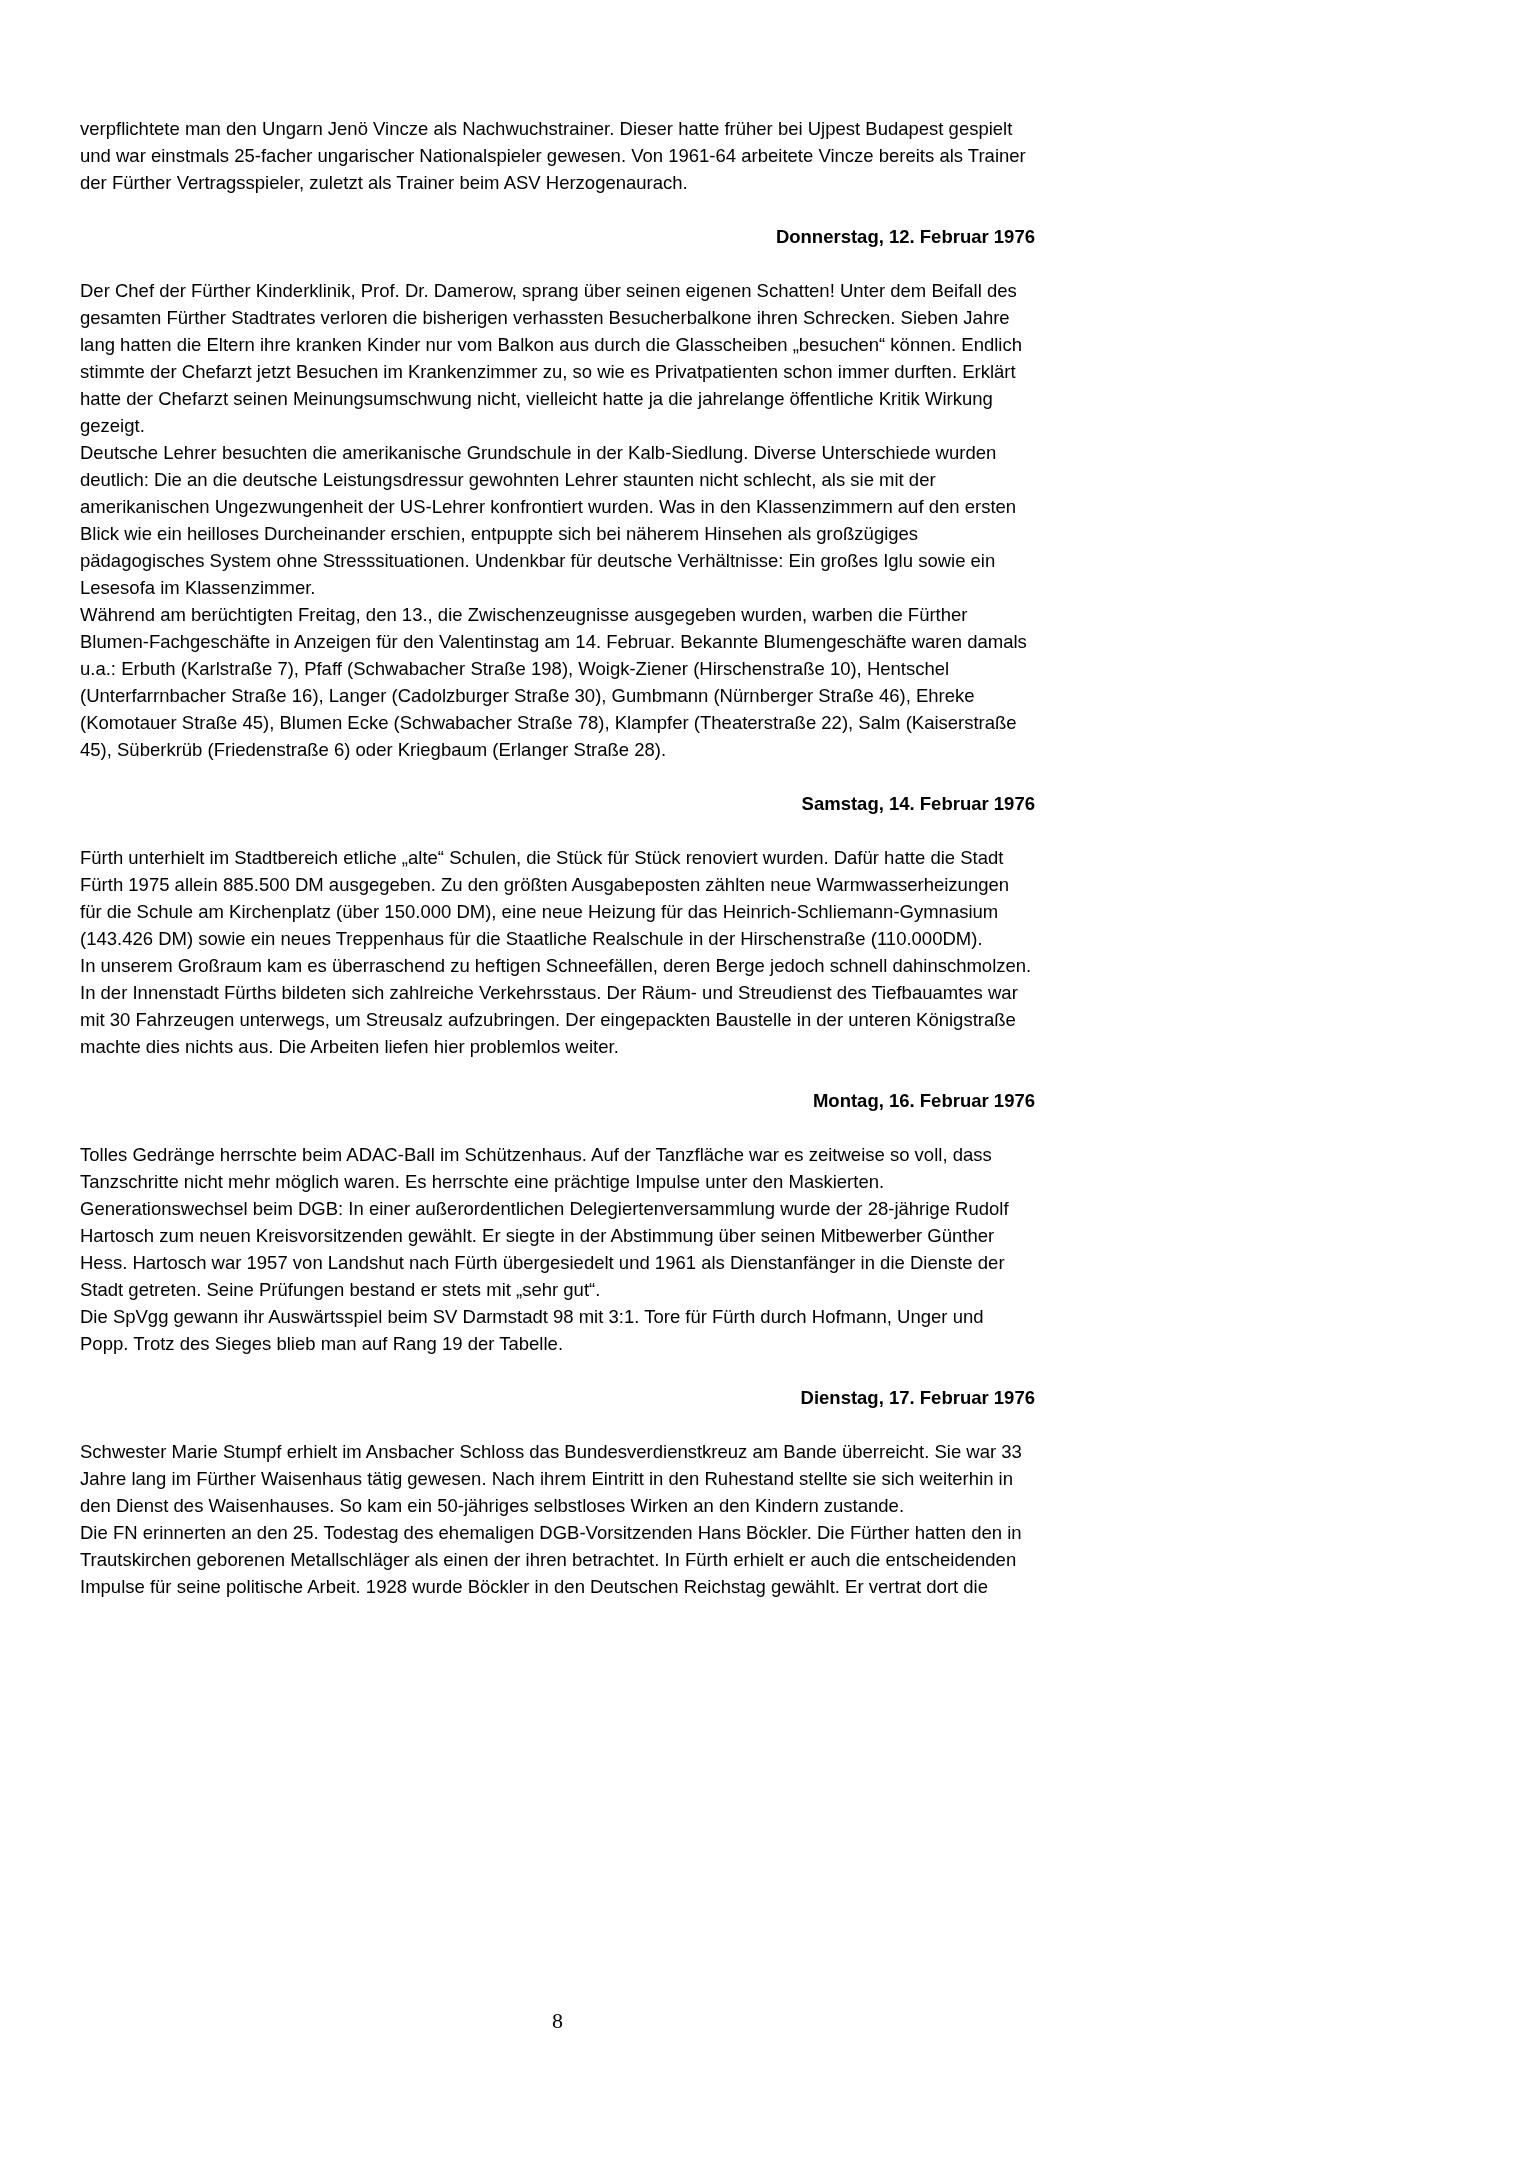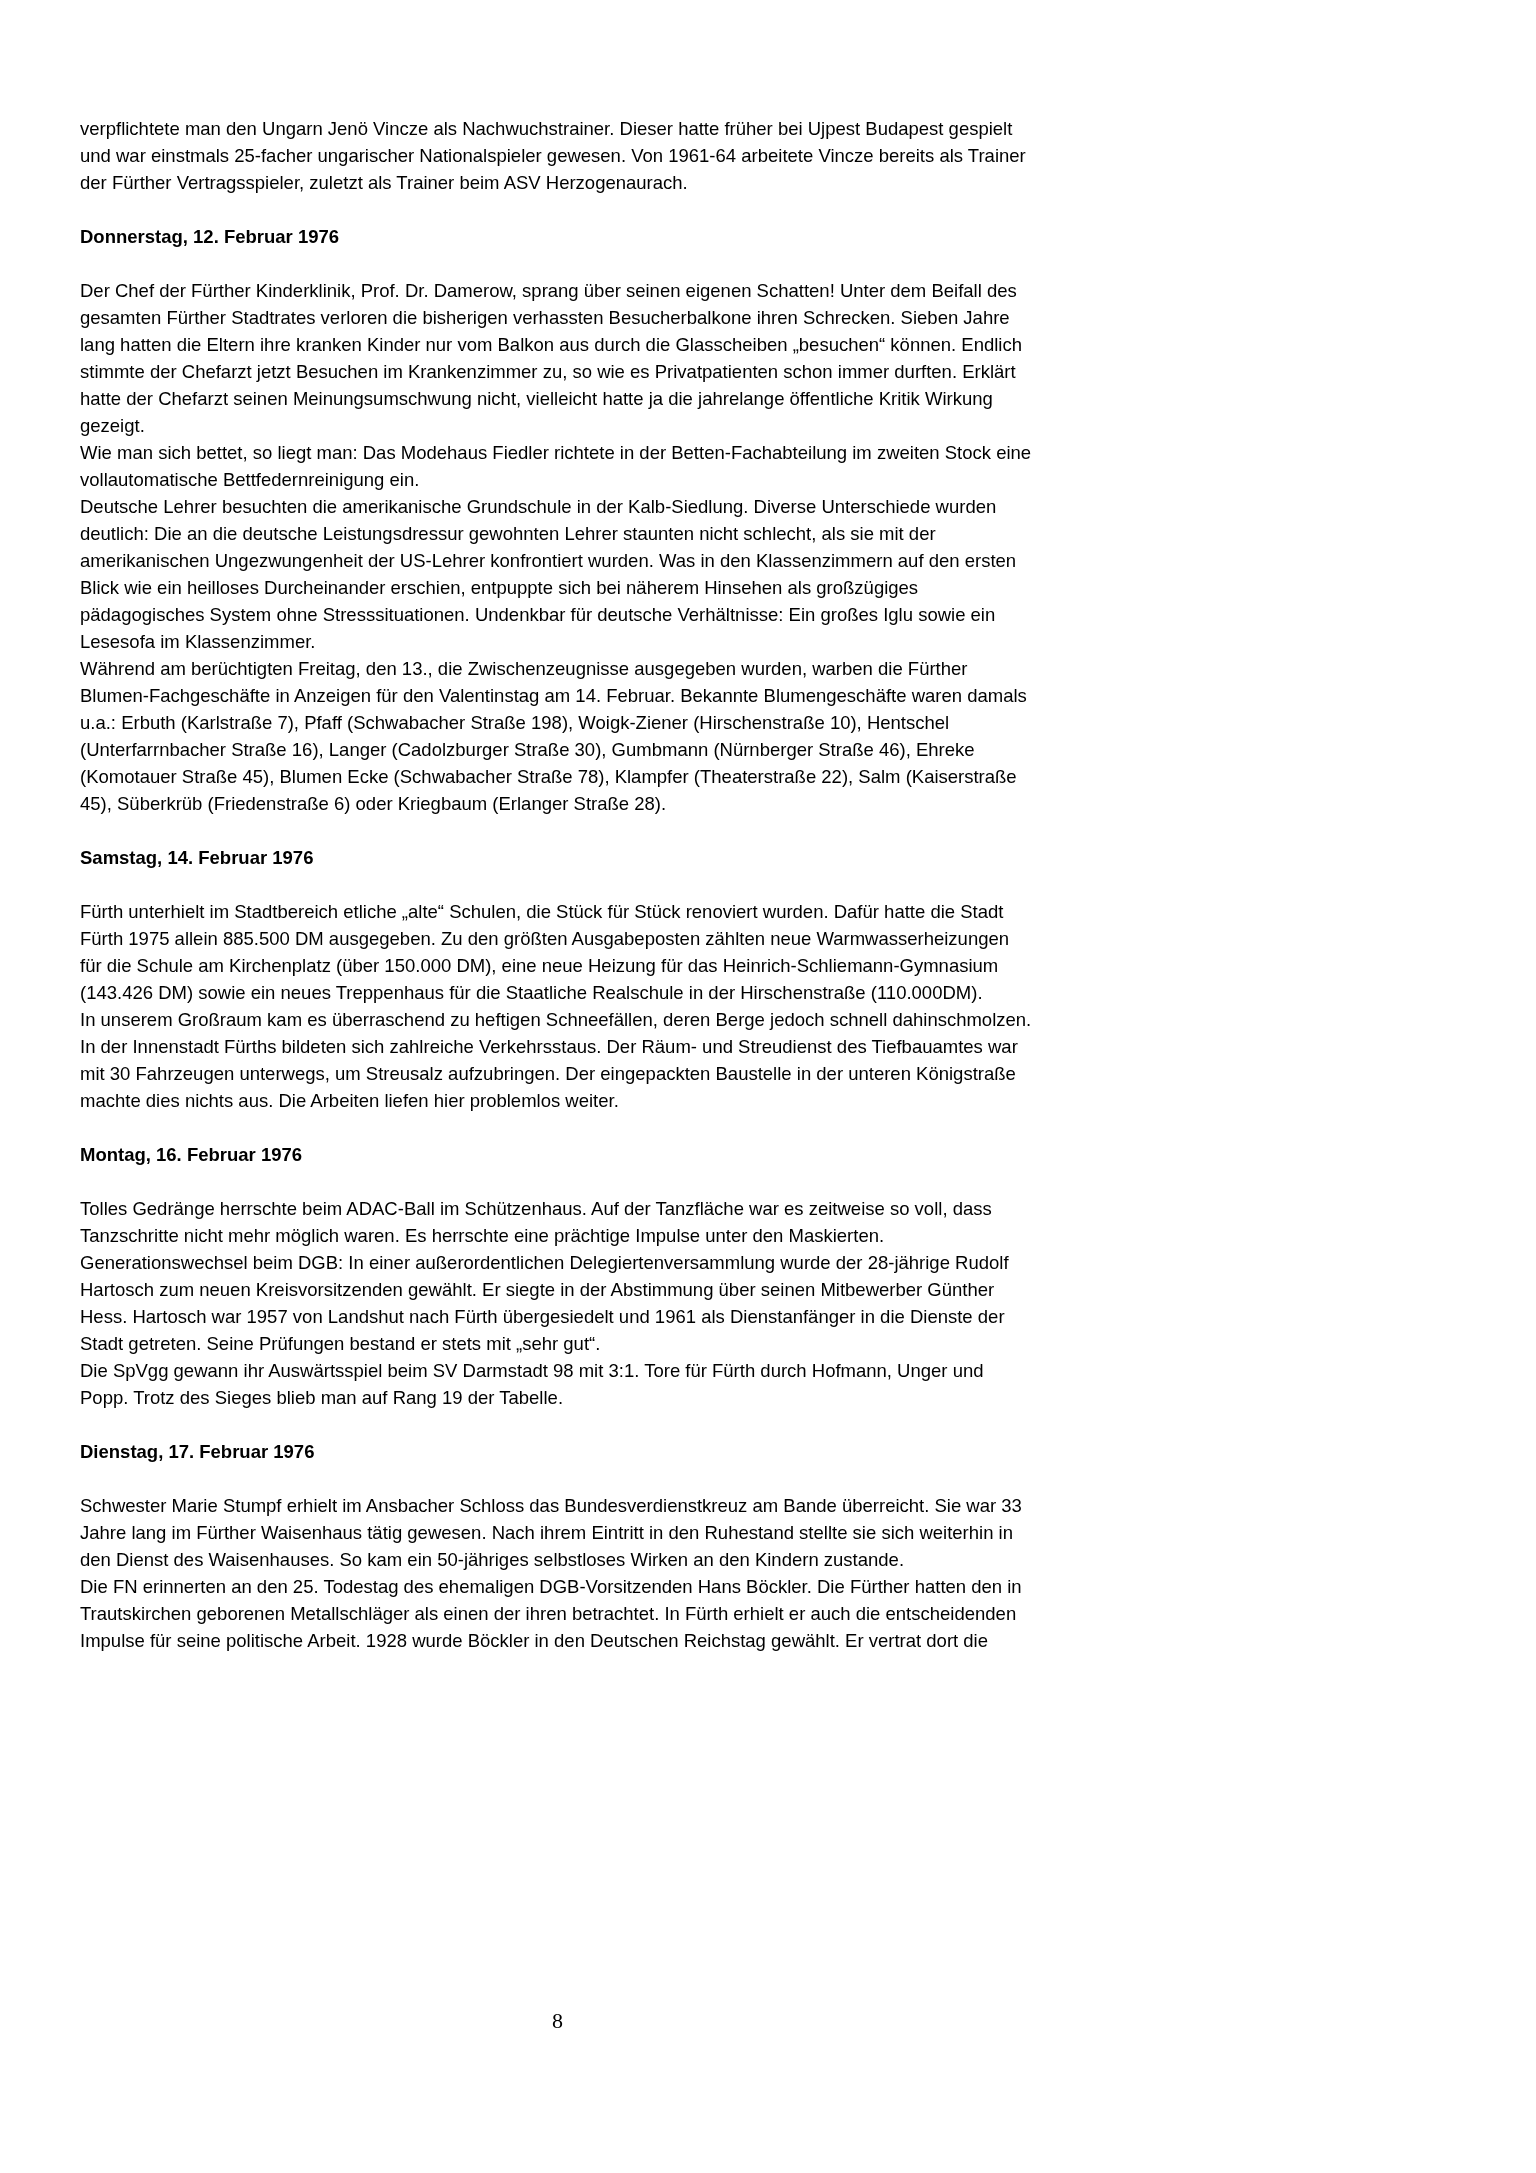--- a/index.html
+++ b/index.html
@@ -29,20 +29,21 @@
   .paragraph {
     margin: 0;
     padding: 0;
   }
   .section-heading {
     margin: 27px 0;
     padding: 0;
     font-size: 18.5px;
     line-height: 27px;
     font-weight: bold;
+    text-align: right;
   }
   .page-number {
     position: absolute;
     top: 1968px;
     left: 80px;
     width: 955px;
     text-align: center;
     font-family: "Liberation Serif", "DejaVu Serif", serif;
     font-size: 22px;
     line-height: 27px;
@@ -52,21 +53,20 @@
 <body>
 
 <div class="page">
   <div class="content">
 
     <p class="paragraph">verpflichtete man den Ungarn Jenö Vincze als Nachwuchstrainer. Dieser hatte früher bei Ujpest Budapest gespielt und war einstmals 25-facher ungarischer Nationalspieler gewesen. Von 1961-64 arbeitete Vincze bereits als Trainer der Fürther Vertragsspieler, zuletzt als Trainer beim ASV Herzogenaurach.</p>
 
     <section>
       <h2 class="section-heading">Donnerstag, 12. Februar 1976</h2>
       <p class="paragraph">Der Chef der Fürther Kinderklinik, Prof. Dr. Damerow, sprang über seinen eigenen Schatten! Unter dem Beifall des gesamten Fürther Stadtrates verloren die bisherigen verhassten Besucherbalkone ihren Schrecken. Sieben Jahre lang hatten die Eltern ihre kranken Kinder nur vom Balkon aus durch die Glasscheiben „besuchen“ können. Endlich stimmte der Chefarzt jetzt Besuchen im Krankenzimmer zu, so wie es Privatpatienten schon immer durften. Erklärt hatte der Chefarzt seinen Meinungsumschwung nicht, vielleicht hatte ja die jahrelange öffentliche Kritik Wirkung gezeigt.</p>
-      <p class="paragraph">Wie man sich bettet, so liegt man: Das Modehaus Fiedler richtete in der Betten-Fachabteilung im zweiten Stock eine vollautomatische Bettfedernreinigung ein.</p>
     </section>
 
     <section>
       <p class="paragraph">Deutsche Lehrer besuchten die amerikanische Grundschule in der Kalb-Siedlung. Diverse Unterschiede wurden deutlich: Die an die deutsche Leistungsdressur gewohnten Lehrer staunten nicht schlecht, als sie mit der amerikanischen Ungezwungenheit der US-Lehrer konfrontiert wurden. Was in den Klassenzimmern auf den ersten Blick wie ein heilloses Durcheinander erschien, entpuppte sich bei näherem Hinsehen als großzügiges pädagogisches System ohne Stresssituationen. Undenkbar für deutsche Verhältnisse: Ein großes Iglu sowie ein Lesesofa im Klassenzimmer.</p>
       <p class="paragraph">Während am berüchtigten Freitag, den 13., die Zwischenzeugnisse ausgegeben wurden, warben die Fürther Blumen-Fachgeschäfte in Anzeigen für den Valentinstag am 14. Februar. Bekannte Blumengeschäfte waren damals u.a.: Erbuth (Karlstraße 7), Pfaff (Schwabacher Straße 198), Woigk-Ziener (Hirschenstraße 10), Hentschel (Unterfarrnbacher Straße 16), Langer (Cadolzburger Straße 30), Gumbmann (Nürnberger Straße 46), Ehreke (Komotauer Straße 45), Blumen Ecke (Schwabacher Straße 78), Klampfer (Theaterstraße 22), Salm (Kaiserstraße 45), Süberkrüb (Friedenstraße 6) oder Kriegbaum (Erlanger Straße 28).</p>
     </section>
 
     <section>
       <h2 class="section-heading">Samstag, 14. Februar 1976</h2>
       <p class="paragraph">Fürth unterhielt im Stadtbereich etliche „alte“ Schulen, die Stück für Stück renoviert wurden. Dafür hatte die Stadt Fürth 1975 allein 885.500 DM ausgegeben. Zu den größten Ausgabeposten zählten neue Warmwasserheizungen für die Schule am Kirchenplatz (über 150.000 DM), eine neue Heizung für das Heinrich-Schliemann-Gymnasium (143.426 DM) sowie ein neues Treppenhaus für die Staatliche Realschule in der Hirschenstraße (110.000DM).</p>

